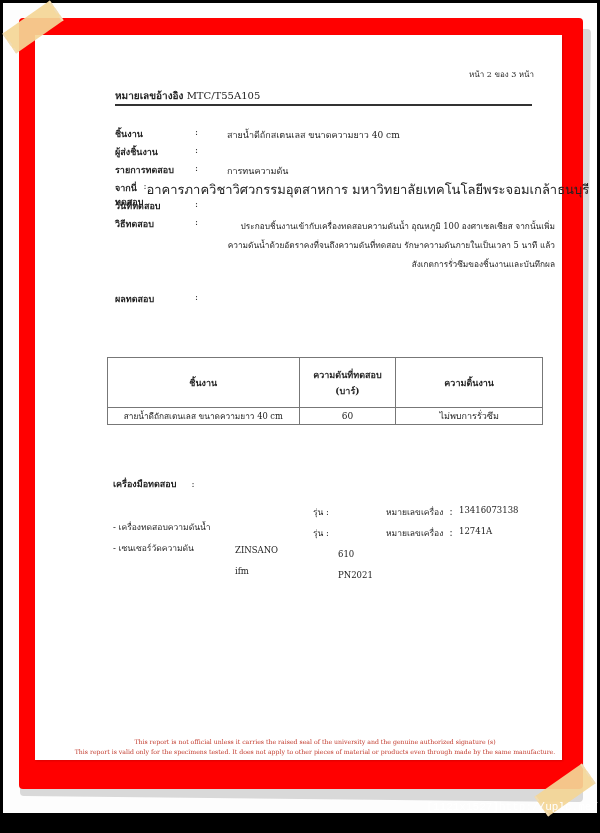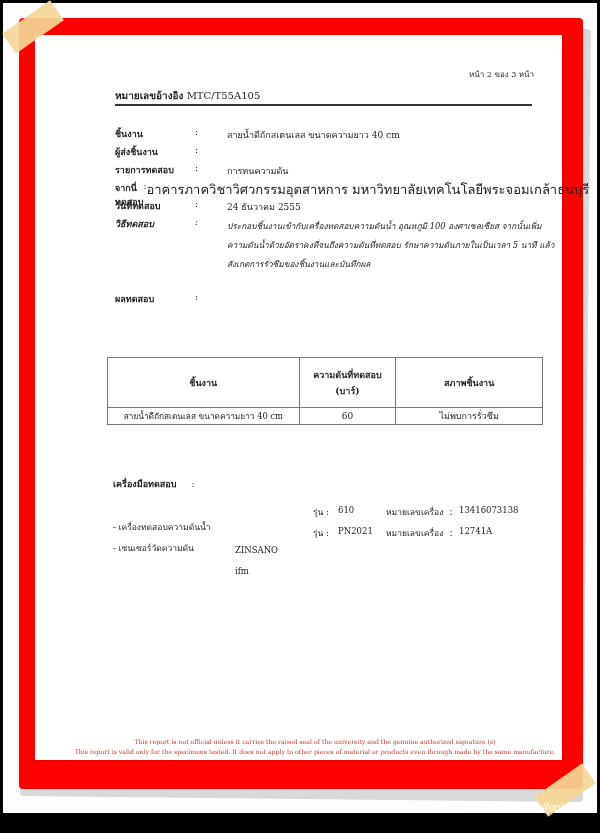--- a/index.html
+++ b/index.html
@@ -45,21 +45,21 @@
     .rule {
       position: absolute; left: 80px; top: 69px; width: 417px; height: 1.5px;
       background: #333;
     }
 
     .fields { position: absolute; left: 80px; top: 92px; width: 440px; font-size: 9px; color: #222; }
     .field { display: flex; height: 18px; align-items: flex-start; }
     .field .label { width: 80px; font-weight: bold; }
     .field .colon { width: 32px; }
     .field .value { flex: 1; line-height: 17px; }
-    .field.method { height: 62px; font-style: italic; }
+    .field.method { height: 62px; }
     .field.result { margin-top: 13px; }
 
     .result-table {
       position: absolute; left: 107px; top: 357px; width: 436px;
       border-collapse: collapse; font-size: 9px; color: #222;
     }
     .result-table th, .result-table td {
       border: 1px solid #777; text-align: center; vertical-align: middle;
     }
     .result-table th { height: 50px; font-weight: bold; line-height: 16px; }
@@ -71,33 +71,33 @@
     .tools-title {
       position: absolute; left: 113px; top: 477px; font-size: 9px; font-weight: bold; color: #222;
     }
     .tools-title .colon { font-weight: normal; margin-left: 12px; }
     .tools { position: absolute; left: 113px; top: 505px; font-size: 8.5px; color: #222; }
     .tool { position: relative; height: 21px; }
     .tool span { position: absolute; top: 0; white-space: nowrap; }
     .t-name { left: 0; margin-top: 15px; }
     .t-brand { left: 122px; margin-top: 40px; }
     .t-model-lbl { left: 200px; }
-    .t-model { left: 225px; }
+    .t-model { left: 225px; margin-top: 44px; }
     .t-serial-lbl { left: 273px; font-family: Liberation Mono, monospace; }
     .t-serial { left: 346px; }
 
     .footer {
       position: absolute; left: 60px; top: 737px; width: 510px;
       text-align: center; color: #c0392b; font-size: 6.2px; line-height: 10px;
     }
 
     .watermark {
       position: absolute; right: 0; bottom: 0; height: 36px;
-      font-family: Liberation Sans, sans-serif; color: #fff; font-size: 11px;
-      line-height: 20px; padding-right: 10px;
+      font-family: Liberation Mono, monospace; color: #fff; font-size: 11px;
+      line-height: 20px; padding-right: 2px;
     }
   </style>
 </head>
 <body>
 
 <div class="outer-white"></div>
 <div class="shadow-sheet"></div>
 <div class="red-frame"></div>
 
 <div class="paper">
@@ -125,44 +125,43 @@
       <span class="value">การทนความดัน</span>
     </div>
     <div class="field">
       <span class="label">จากนี่ทดสอบ</span>
       <span class="colon">:</span>
       <span class="value" style="font-size:13px;white-space:nowrap;">อาคารภาควิชาวิศวกรรมอุตสาหการ มหาวิทยาลัยเทคโนโลยีพระจอมเกล้าธนบุรี</span>
     </div>
     <div class="field">
       <span class="label">วันที่ทดสอบ</span>
       <span class="colon">:</span>
-      <span class="value">24  ธันวาคม  2555</span>
     </div>
     <div class="field method">
       <span class="label">วิธีทดสอบ</span>
       <span class="colon">:</span>
-      <span class="value" style="line-height:19px;font-size:8.3px;">ประกอบชิ้นงานเข้ากับเครื่องทดสอบความดันน้ำ อุณหภูมิ 100 องศาเซลเซียส จากนั้นเพิ่มความดันน้ำด้วยอัตราคงที่จนถึงความดันที่ทดสอบ รักษาความดันภายในเป็นเวลา 5 นาที แล้วสังเกตการรั่วซึมของชิ้นงานและบันทึกผล</span>
+      <span class="value" style="line-height:19px;font-size:8.3px;text-align:right;">ประกอบชิ้นงานเข้ากับเครื่องทดสอบความดันน้ำ อุณหภูมิ 100 องศาเซลเซียส จากนั้นเพิ่มความดันน้ำด้วยอัตราคงที่จนถึงความดันที่ทดสอบ รักษาความดันภายในเป็นเวลา 5 นาที แล้วสังเกตการรั่วซึมของชิ้นงานและบันทึกผล</span>
     </div>
     <div class="field result">
       <span class="label">ผลทดสอบ</span>
       <span class="colon">:</span>
       <span class="value"></span>
     </div>
   </div>
 </div>
 
 <table class="result-table">
   <thead>
     <tr>
       <th class="col1">ชิ้นงาน</th>
       <th class="col2">
         <div>ความดันที่ทดสอบ</div>
         <div>(บาร์)</div>
       </th>
-      <th class="col3">สภาพชิ้นงาน</th>
+      <th class="col3">ความดิ้นงาน</th>
     </tr>
   </thead>
   <tbody>
     <tr>
       <td style="font-size:8.3px;">สายน้ำดีถักสเตนเลส ขนาดความยาว 40 cm</td>
       <td>60</td>
       <td>ไม่พบการรั่วซึม</td>
     </tr>
   </tbody>
 </table>

